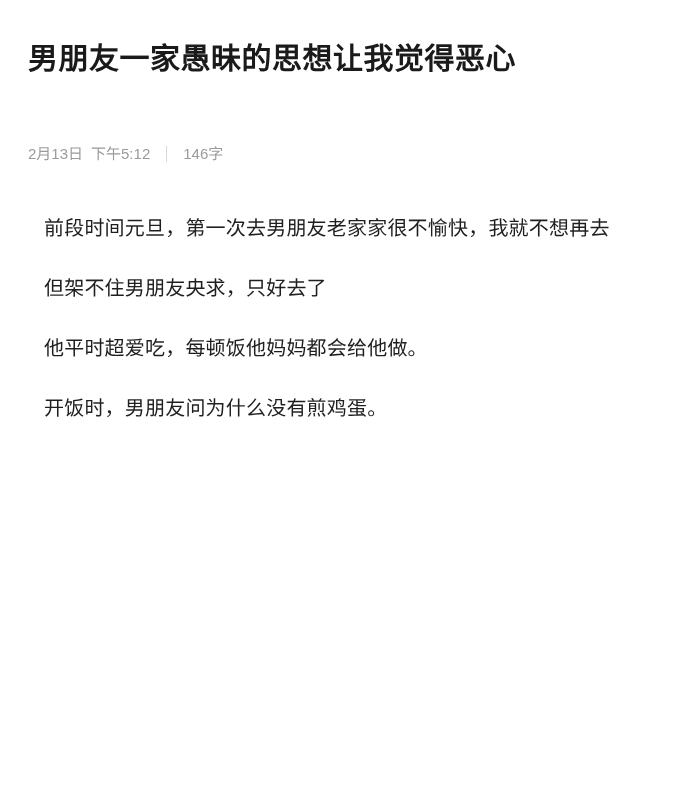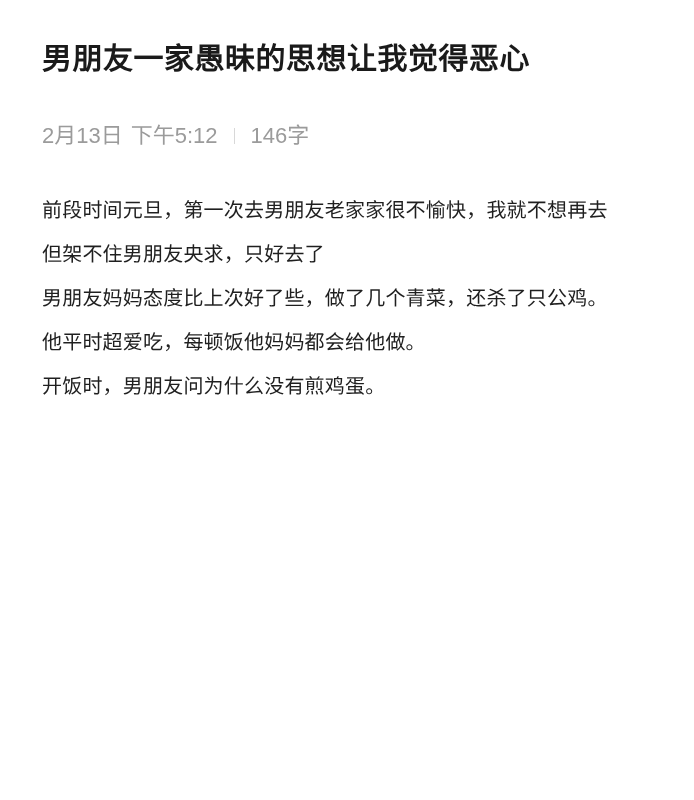--- a/index.html
+++ b/index.html
@@ -10,40 +10,40 @@
     width: 694px;
     height: 800px;
     background: #ffffff;
     font-family: "Liberation Sans", sans-serif;
     overflow: hidden;
   }
   .page {
     width: 694px;
     height: 580px;
     box-sizing: border-box;
-    padding: 34px 46px 0 42px;
+    padding: 34px 46px 0 28px;
     background: #ffffff;
     position: relative;
   }
   .article-title {
     font-size: 30px;
     line-height: 50px;
     font-weight: 700;
     color: #1a1a1a;
     letter-spacing: 0.5px;
     margin: 0;
     padding: 0;
     max-width: 600px;
   }
   .meta-row {
-    margin-top: 42px;
+    margin-top: 60px;
     display: flex;
     align-items: center;
     color: #9b9b9b;
-    font-size: 22px;
+    font-size: 15px;
     line-height: 20px;
   }
   .meta-date {
     white-space: nowrap;
   }
   .meta-time {
     white-space: nowrap;
     margin-left: 8px;
   }
   .meta-divider {
@@ -57,39 +57,38 @@
     white-space: nowrap;
   }
   .article-body {
     margin-top: 42px;
     font-size: 20px;
     line-height: 44px;
     color: #1f1f1f;
     letter-spacing: 0.2px;
   }
   .article-body p {
-    margin: 0;
+    margin: 16px;
     padding: 0;
   }
 </style>
 </head>
 <body>
 
 <div class="page">
 
   <h1 class="article-title">男朋友一家愚昧的思想让我觉得恶心</h1>
 
   <div class="meta-row">
     <span class="meta-date">2月13日</span>
     <span class="meta-time">下午5:12</span>
     <span class="meta-divider"></span>
     <span class="meta-count">146字</span>
   </div>
 
   <div class="article-body">
     <p>前段时间元旦，第一次去男朋友老家家很不愉快，我就不想再去</p>
     <p>但架不住男朋友央求，只好去了</p>
-    <p>男朋友妈妈态度比上次好了些，做了几个青菜，还杀了只公鸡。</p>
     <p>他平时超爱吃，每顿饭他妈妈都会给他做。</p>
     <p>开饭时，男朋友问为什么没有煎鸡蛋。</p>
   </div>
 
 </div>
 
 </body></html>

